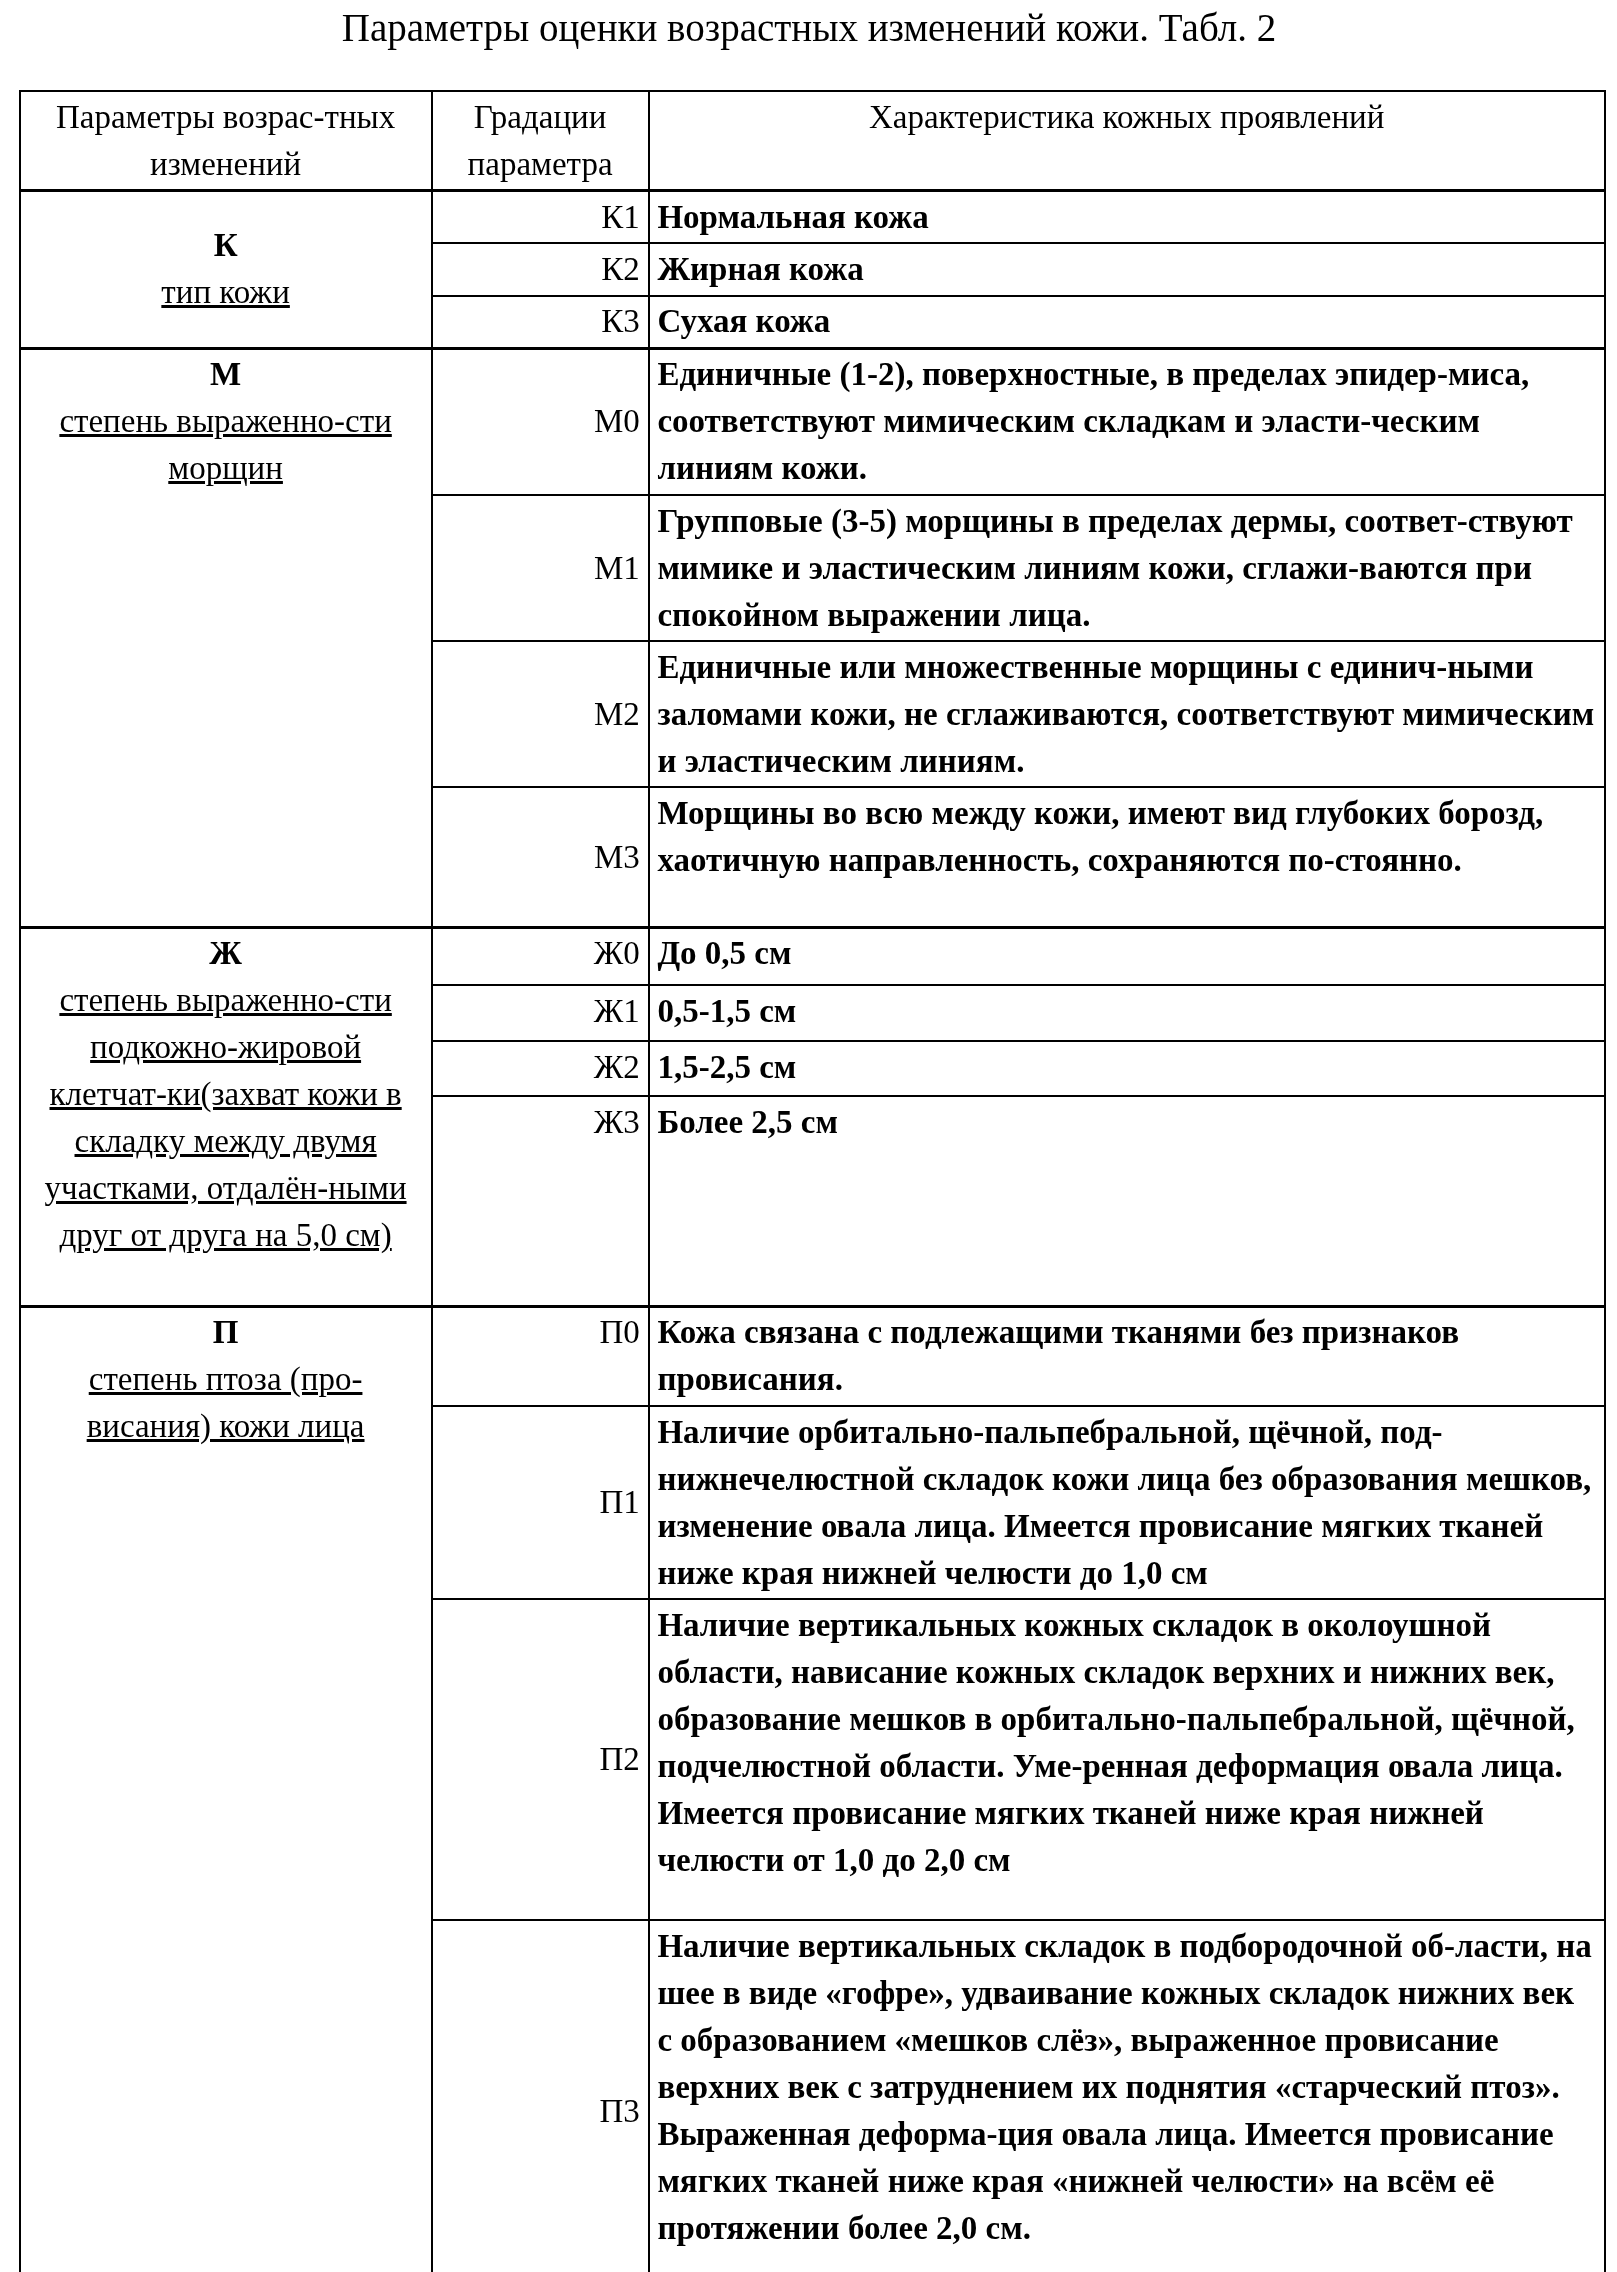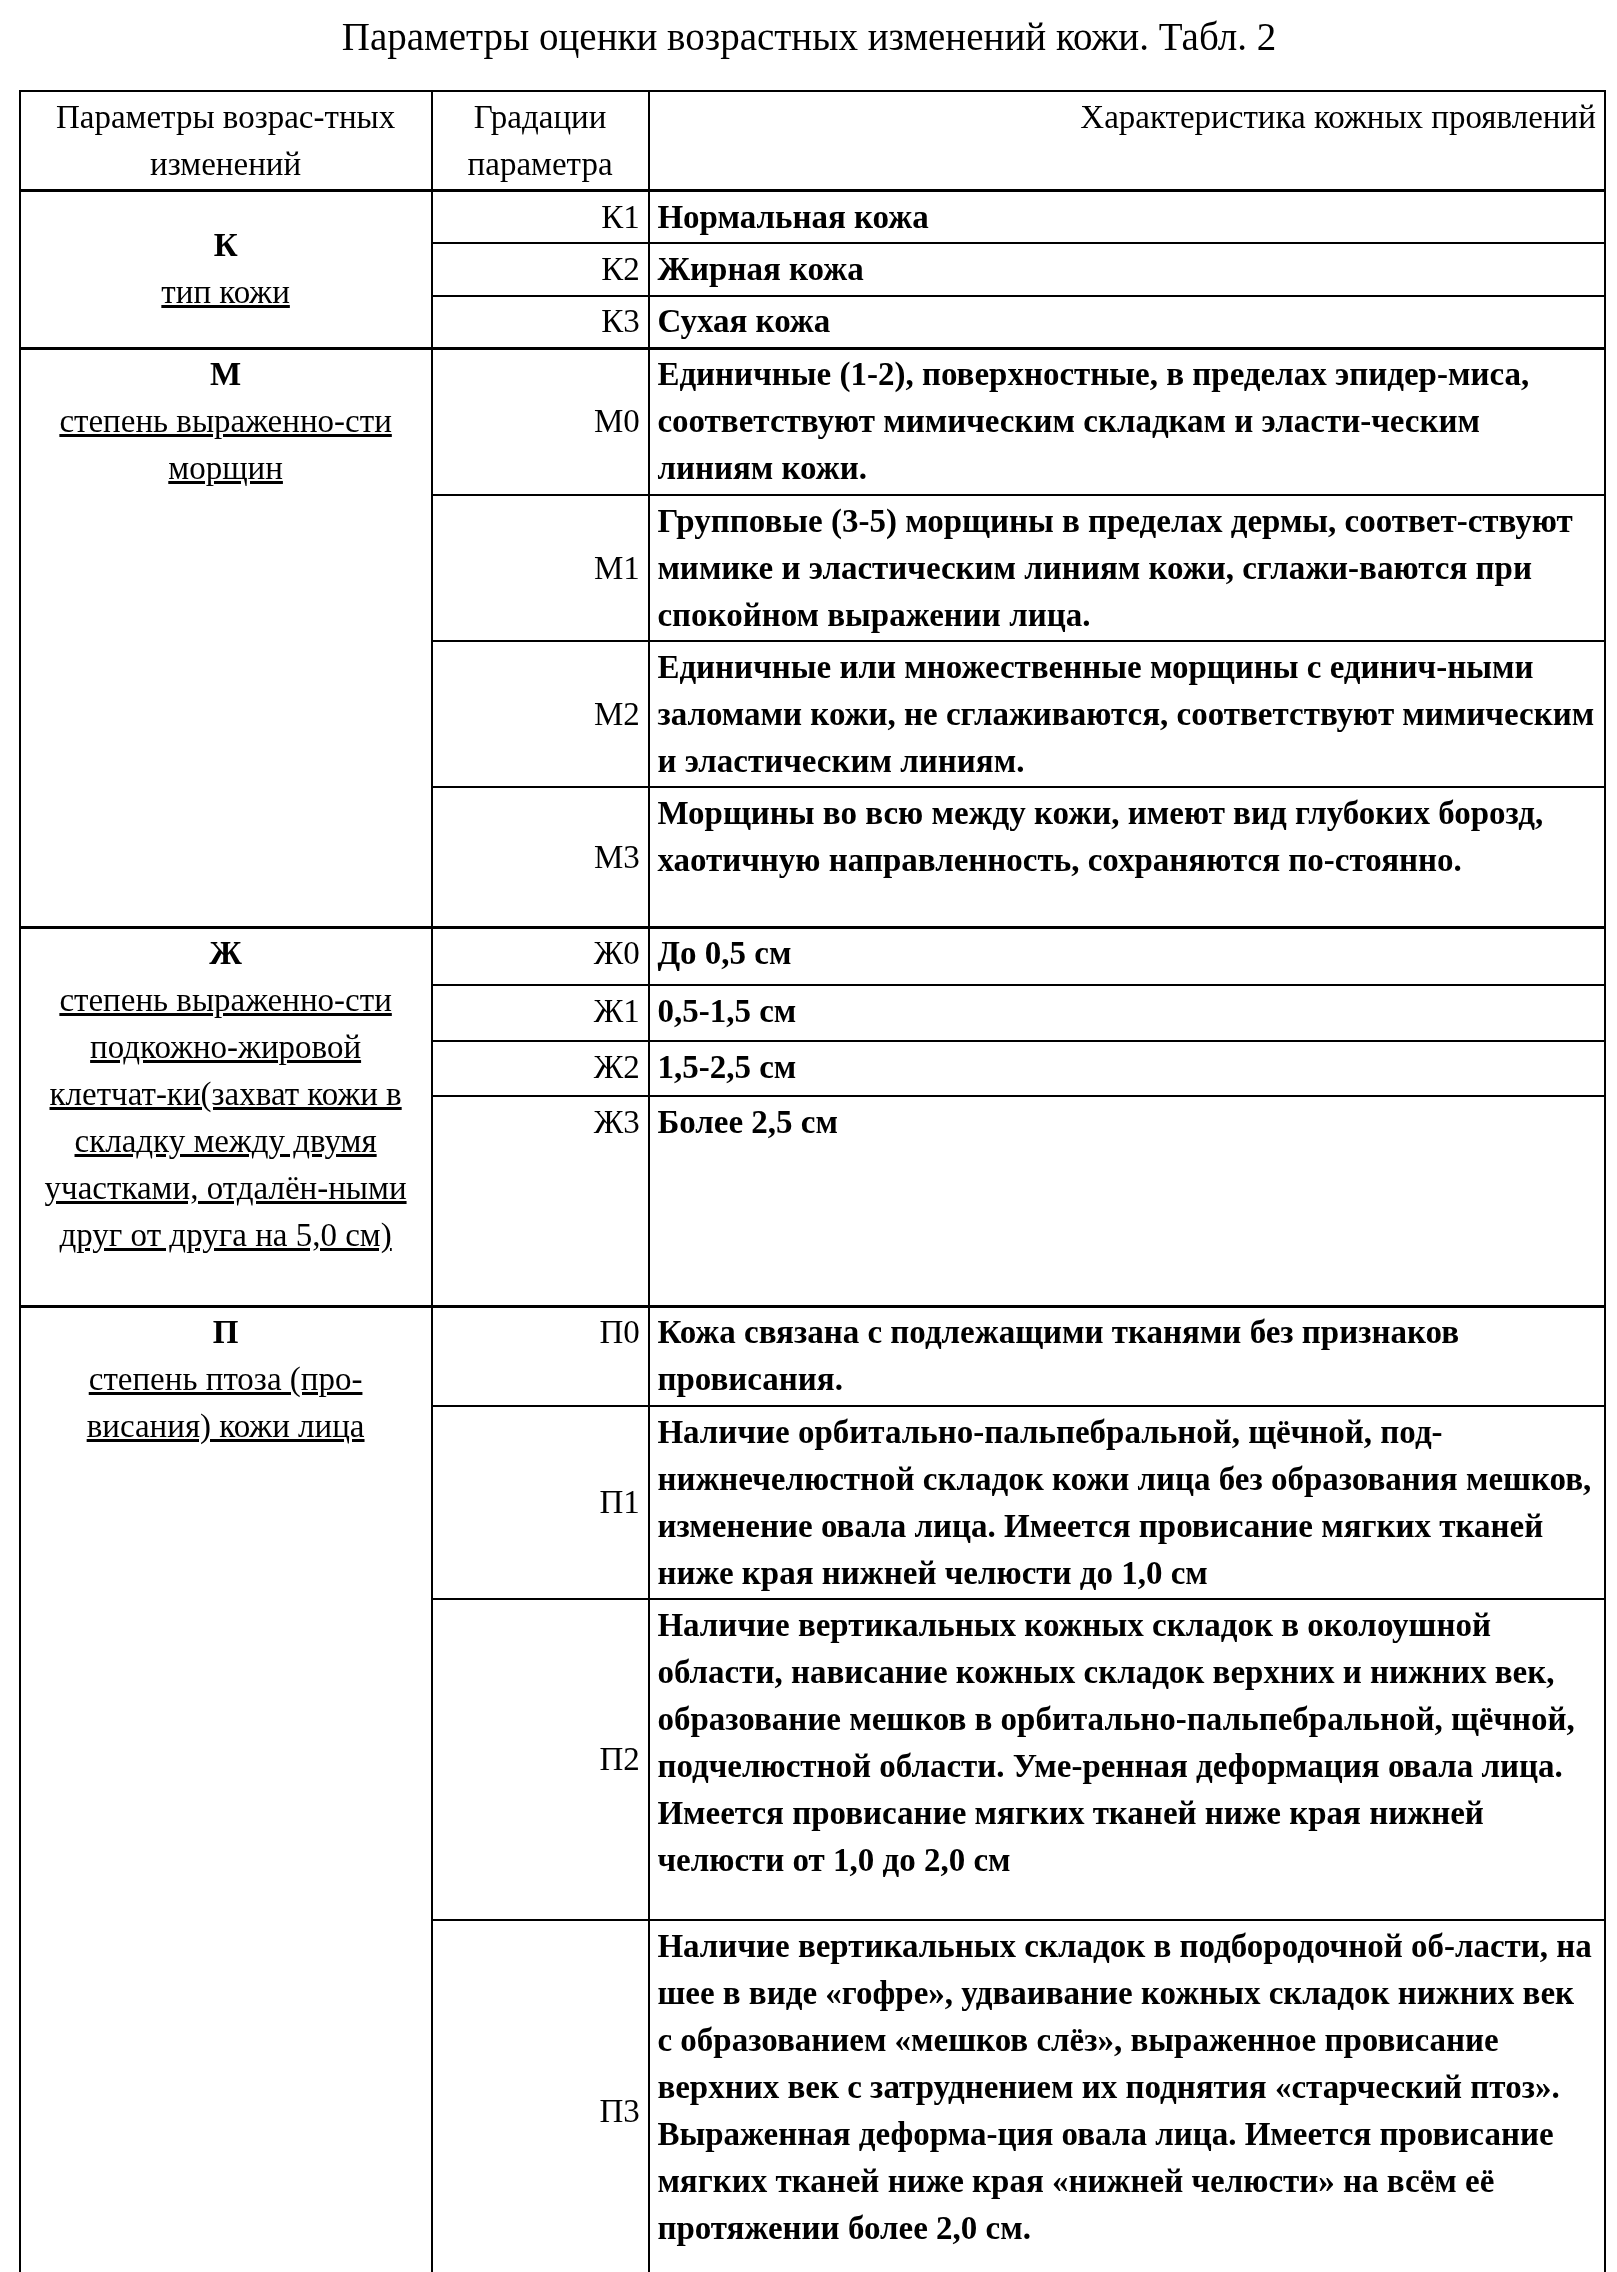--- a/index.html
+++ b/index.html
@@ -1,25 +1,25 @@
 <!DOCTYPE html>
 <html style="font-size:12.4px"><head>
 <meta charset="utf-8">
 <style>
   html, body { margin:0; padding:0; background:#ffffff; }
   body { width:1618px; height:2273px; position:relative; overflow:hidden;
          font-family:"Liberation Serif","DejaVu Serif",serif; color:#000; }
-  .title { position:absolute; left:0; width:1618px; top:11px; text-align:center;
+  .title { position:absolute; left:0; width:1618px; top:2px; text-align:center;
            font-size:39px; line-height:51px; }
   table { position:absolute; left:18.6px; top:90px; width:1586px;
           border-collapse:collapse; table-layout:fixed; }
   td, th { border:2.3px solid #000; font-size:33px; line-height:47px;
            vertical-align:top; padding:1.6px 7.8px; font-weight:normal; }
   th { text-align:center;margin-top:7px; }
-  th.desc { text-align:right;padding-left:8px; }
+  th.desc { text-align:center;padding-left:8px; }
   td.param { text-align:center; border-bottom:3.1px solid #000; }
   td.grade { text-align:right; }
   td.grade.mid { vertical-align:middle; }
   td.desc { text-align:left;font-weight:bold; }
   .pcode { font-weight:bold; display:block; }
   .pname { display:block;text-decoration:underline; }
   td.param.k { vertical-align:middle; }
   tr.sep td { border-top:3.9px solid #000; }
 </style>
 </head>

